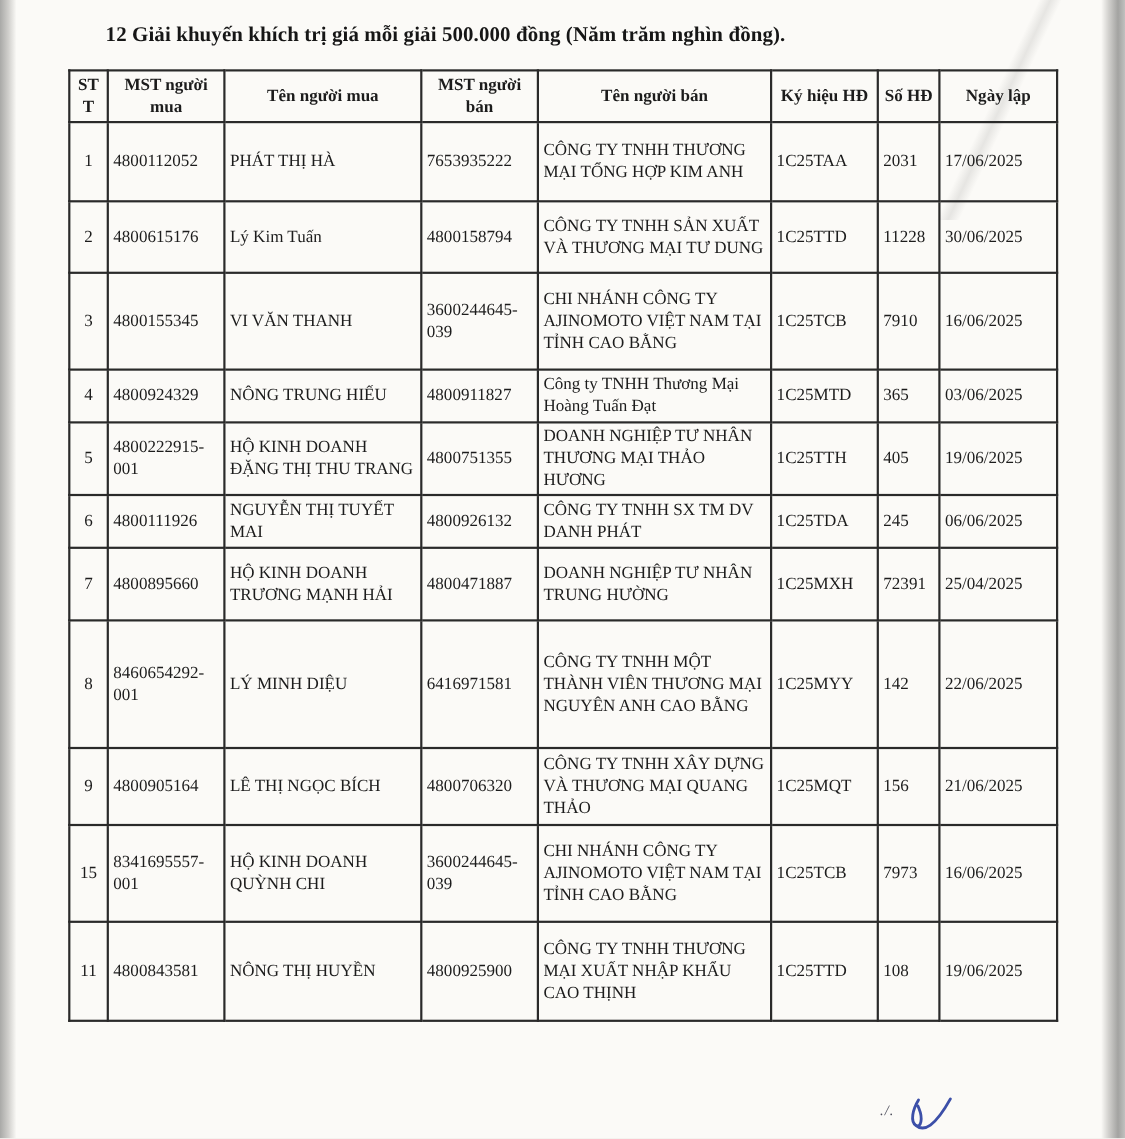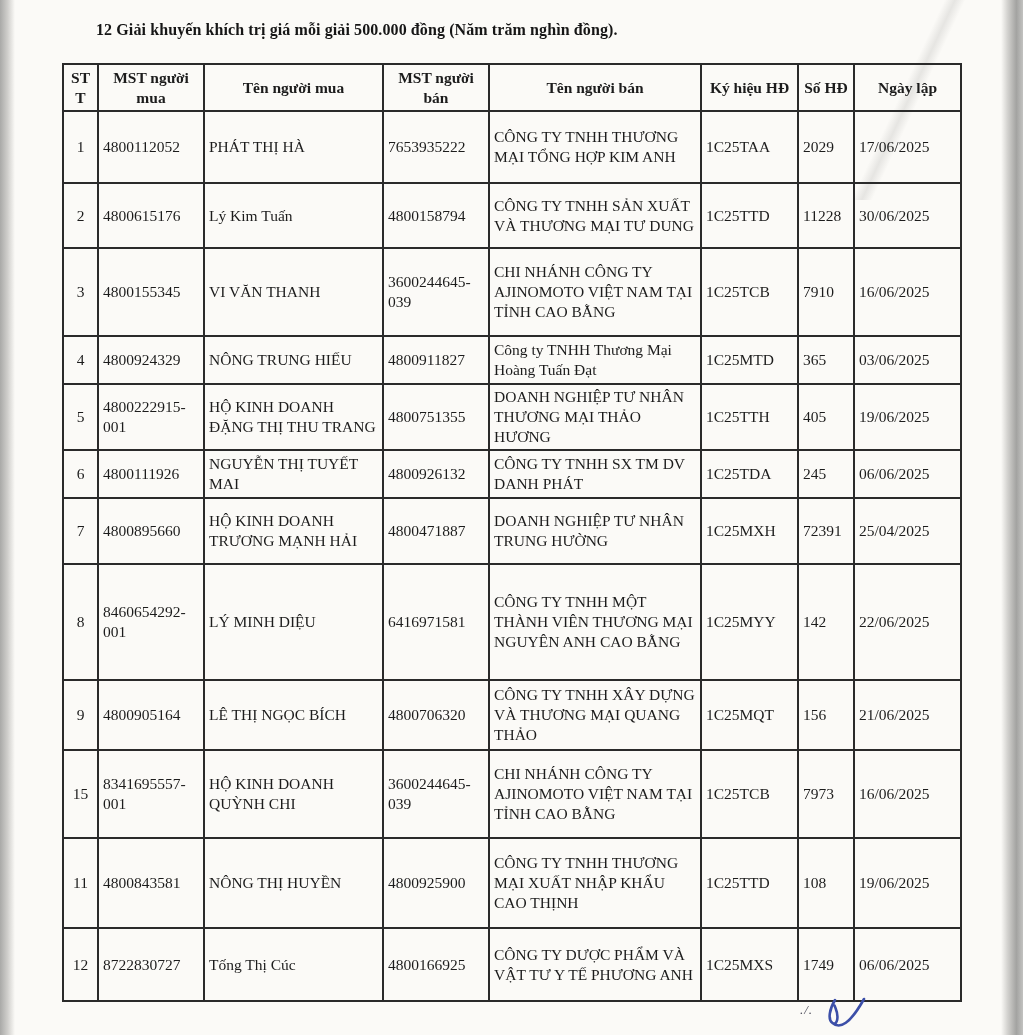--- a/index.html
+++ b/index.html
@@ -24,21 +24,21 @@
     position: absolute; right: 0; top: 0; bottom: 0; width: 22px;
     background: linear-gradient(to left, #c2c2c0 0%, #a3a3a1 30%, #d3d2cf 70%, rgba(251,250,247,0) 100%);
   }
   .crease {
     position: absolute; right: 30px; top: -20px; width: 160px; height: 220px;
     background: linear-gradient(115deg, rgba(0,0,0,0) 46%, rgba(120,120,118,0.16) 50%, rgba(0,0,0,0) 54%);
     pointer-events: none;
   }
   .doc-title {
     position: absolute; left: 96px; top: 21px;
-    font-size: 16px; font-weight: bold; letter-spacing: 0.1px;
+    font-size: 19px; font-weight: bold; letter-spacing: 0.1px;
     color: #161616; margin: 0;
   }
   table.prize-table {
     position: absolute; left: 62px; top: 63px;
     width: 898px;
     border-collapse: collapse;
     table-layout: fixed;
     font-size: 15.5px;
     color: #1c1c1c;
   }
@@ -117,21 +117,21 @@
         </tr>
     </thead>
     <tbody id="table-body">
         <tr>
           <td>1</td>
           <td>4800112052</td>
           <td>PHÁT THỊ HÀ</td>
           <td>7653935222</td>
           <td>CÔNG TY TNHH THƯƠNG MẠI TỔNG HỢP KIM ANH</td>
           <td>1C25TAA</td>
-          <td>2029</td>
+          <td>2031</td>
           <td>17/06/2025</td>
         </tr>
         <tr>
           <td>2</td>
           <td>4800615176</td>
           <td>Lý Kim Tuấn</td>
           <td>4800158794</td>
           <td>CÔNG TY TNHH SẢN XUẤT VÀ THƯƠNG MẠI TƯ DUNG</td>
           <td>1C25TTD</td>
           <td>11228</td>
@@ -220,30 +220,20 @@
         <tr>
           <td>11</td>
           <td>4800843581</td>
           <td>NÔNG THỊ HUYỀN</td>
           <td>4800925900</td>
           <td>CÔNG TY TNHH THƯƠNG MẠI XUẤT NHẬP KHẨU CAO THỊNH</td>
           <td>1C25TTD</td>
           <td>108</td>
           <td>19/06/2025</td>
         </tr>
-        <tr>
-          <td>12</td>
-          <td>8722830727</td>
-          <td>Tống Thị Cúc</td>
-          <td>4800166925</td>
-          <td>CÔNG TY DƯỢC PHẨM VÀ VẬT TƯ Y TẾ PHƯƠNG ANH</td>
-          <td>1C25MXS</td>
-          <td>1749</td>
-          <td>06/06/2025</td>
-        </tr>
       </tbody>
   </table>
 
   <div class="signature-area">
     <span class="hand-mark">./.</span>
     <svg width="62" height="40" viewBox="0 0 62 40">
       <path d="M16 4 C10.5 13, 8.5 23.5, 13.5 27 C18.5 30, 20 20.5, 16.5 12 L15.5 9.5 M13.5 27 C21 33.5, 31 28, 45 3" fill="none" stroke="#3c4fa8" stroke-width="2.6" stroke-linecap="round"></path>
     </svg>
   </div>
 </div>

